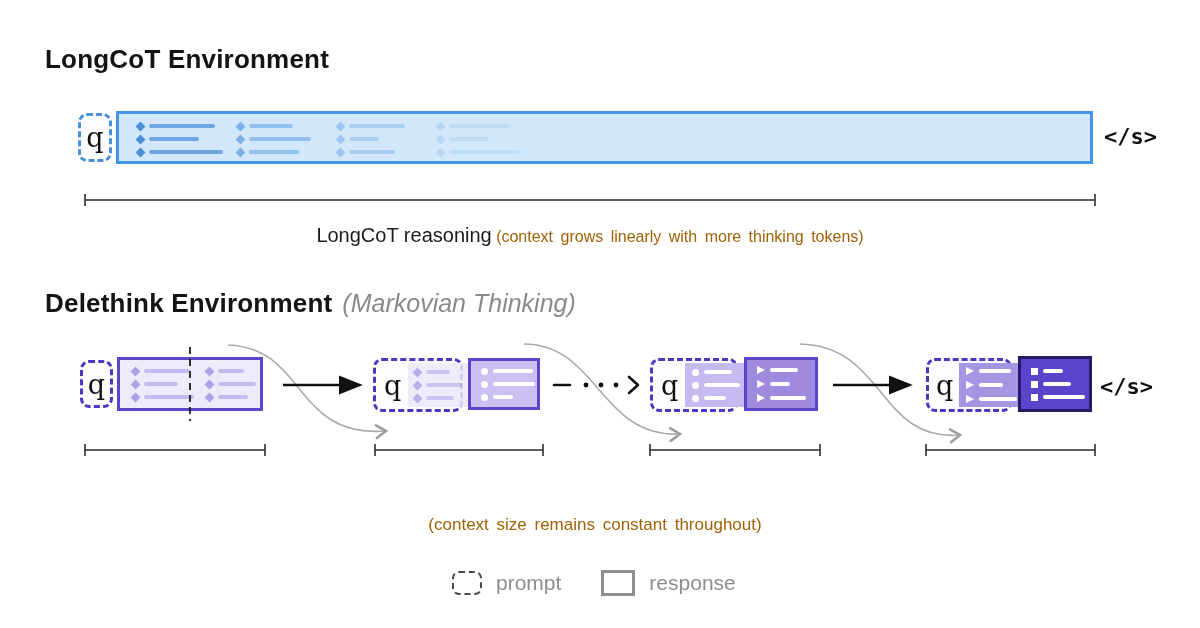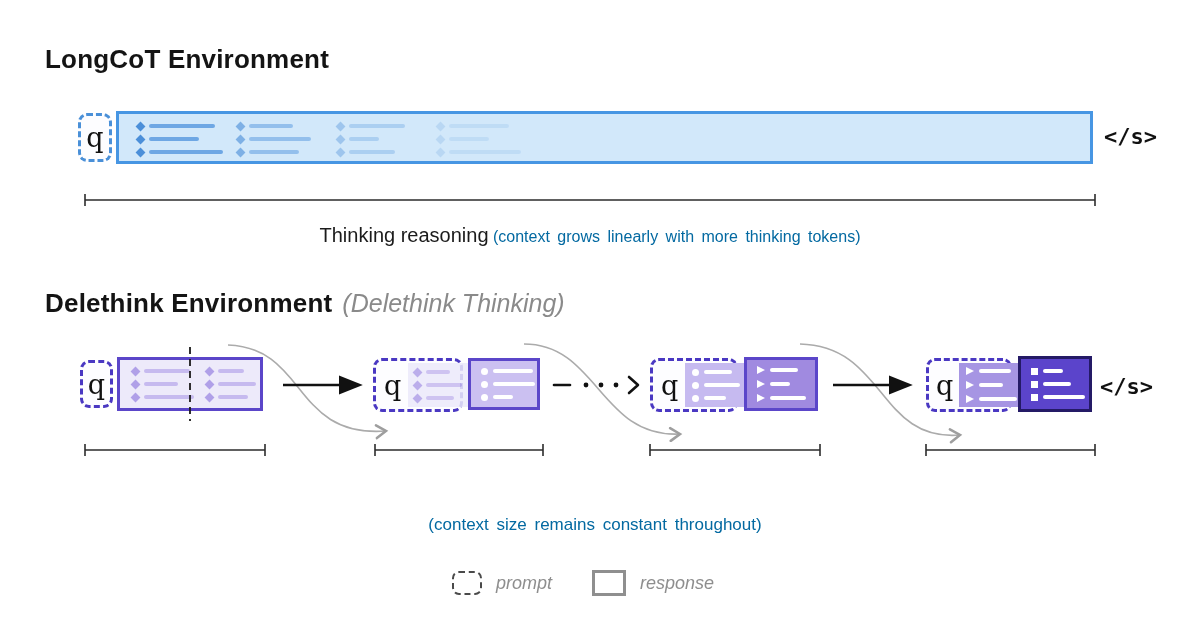--- a/index.html
+++ b/index.html
@@ -42,29 +42,29 @@
   
   .lpurple .b-d { background:#b0a0e8; }
   .lpurple .mline { background:#c6baef; }
 
   
   .wlist .b-c, .wlist .b-s, .wlist .mline { background:#ffffff; }
   .wlist .b-t { border-left:8px solid #ffffff; }
 
   
   .cap-main { font-size:20px; color:#1b1b1b; }
-  .cap-note { font-size:16px; color:#0369a1; word-spacing:3px; }
+  .cap-note { font-size:16px; color:#a16207; word-spacing:3px; }
   .eos { font-family:"DejaVu Sans Mono", monospace; font-size:22px; font-weight:700; color:#111; }
   .chunk-label { font-size:20px; color:#1b1b1b; text-align:center; }
   .math-var  { font-family:"DejaVu Serif", serif; font-style:italic; }
   .math-rest { font-family:"DejaVu Serif", serif; }
 
   
   .legend { display:flex; align-items:center; gap:14px; }
-  .legend-label { font-size:18px; font-style:italic; color:#8e8e8e; }
+  .legend-label { font-size:21px; color:#8e8e8e; }
   .lg-prompt {
     width:30px; height:24px; border:2.5px dashed #4a4a4a; border-radius:7px; background:#fff;
   }
   .lg-response {
     width:34px; height:26px; border:3px solid #8f8f8f; background:#fff; margin-left:26px;
   }
 
   svg.overlay { position:absolute; left:0; top:0; pointer-events:none; }
 </style>
 </head>
@@ -133,26 +133,26 @@
       <div class="mrow">
           <span class="b-d"></span>
           <span class="mline" style="width:72px;"></span>
         </div>
     </div>
   </div>
 
   <div class="abs eos" style="left:1104px; top:124px;">&lt;/s&gt;</div>
 
   <div class="abs" style="left:0; top:224px; width:1180px; text-align:center;">
-    <span class="cap-main">Thinking reasoning</span>
+    <span class="cap-main">LongCoT reasoning</span>
     <span class="cap-note">(context grows linearly with more thinking tokens)</span>
   </div>
 
   <div class="abs" style="left:45px; top:288px; white-space:nowrap;">
-    <span class="h-title">Delethink Environment</span><span class="h-sub">(Delethink Thinking)</span>
+    <span class="h-title">Delethink Environment</span><span class="h-sub">(Markovian Thinking)</span>
   </div>
 
   <div class="abs qbox qbox-purple" style="left:80px; top:360px; width:33px; height:48px;">
     <span class="q-glyph">q</span>
   </div>
   <div class="abs rbox" style="left:117px; top:357px; width:146px; height:54px; background:#edeafa;">
     <div class="abs mlist lpurple" style="left:12px; top:5px; height:38px;">
       <div class="mrow">
           <span class="b-d"></span>
           <span class="mline" style="width:46px;"></span>

